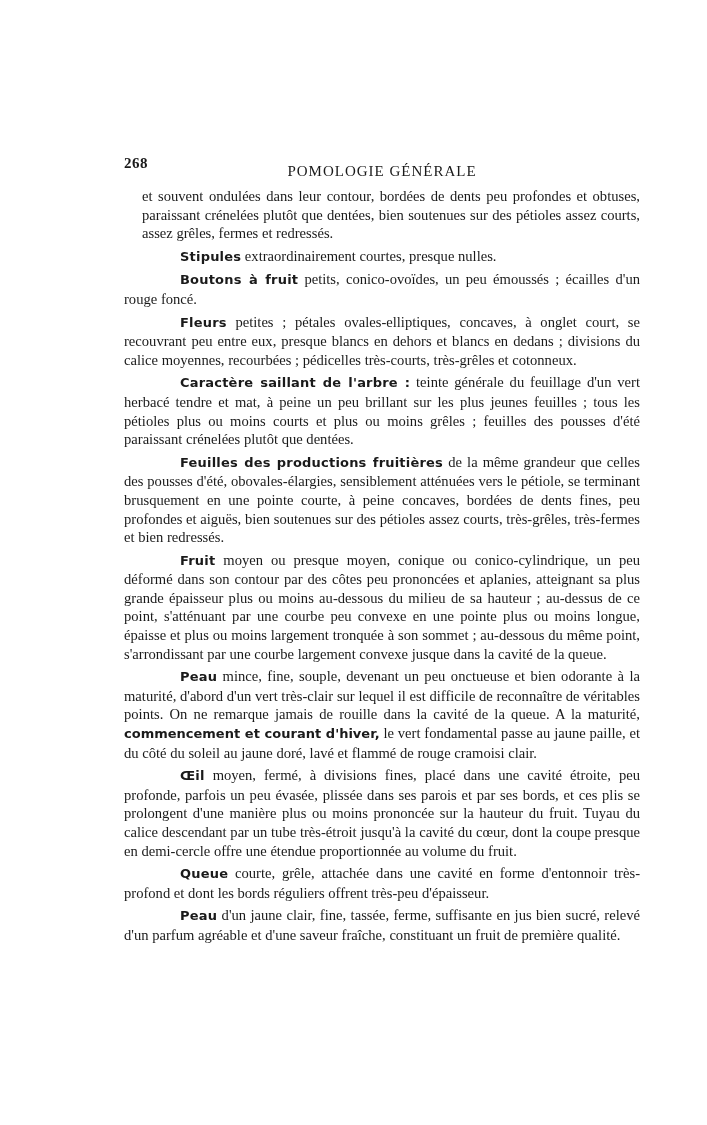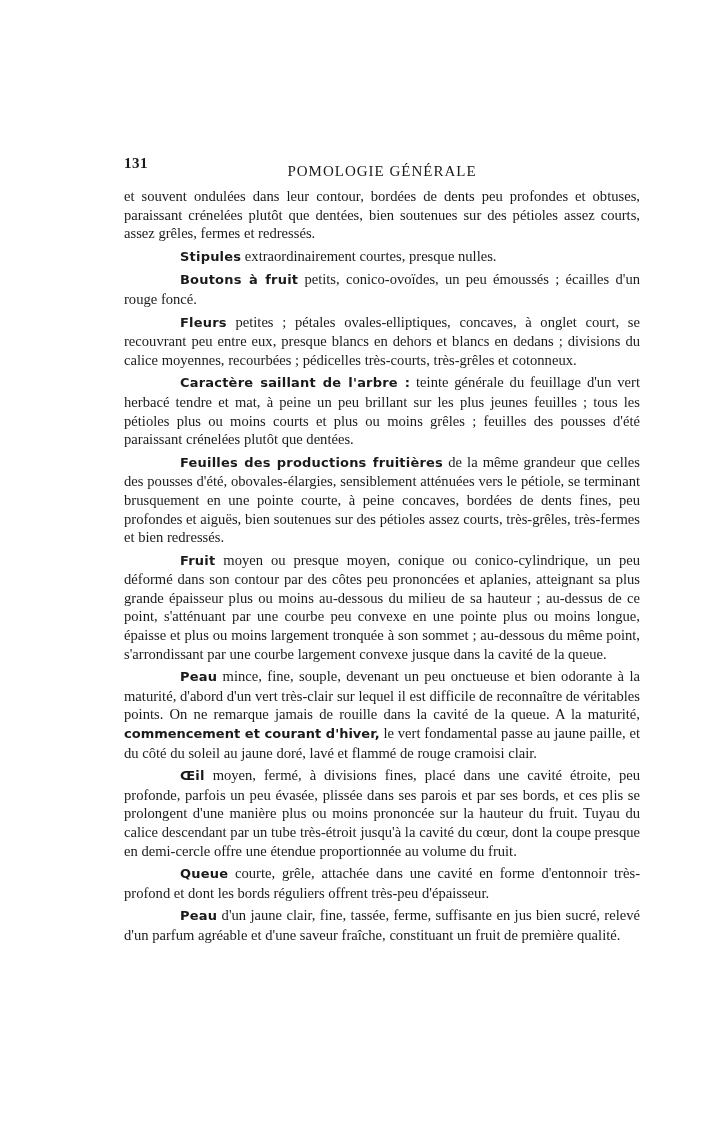--- a/index.html
+++ b/index.html
@@ -20,36 +20,36 @@
     .running-title {
       position: absolute; left: 0; right: 0; top: 8px; text-align: center;
       font-size: 15px; letter-spacing: 1px;
     }
     p {
       margin: 0 0 4px 0;
       font-family: "Liberation Serif", serif;
       font-size: 14.6px; line-height: 18.6px;
       text-align: justify; text-indent: 16px;
     }
-    p.continued { text-indent: 0; }
+    p.continued { text-indent: 0; margin-left: 18px; }
     .term {
       font-family: "DejaVu Sans", sans-serif; font-weight: bold;
       font-size: 13px; letter-spacing: 0.2px; margin-left: 40px;
     }
     .season {
       font-family: "DejaVu Sans", sans-serif; font-weight: bold;
       font-size: 13px;
     }
   </style>
 </head>
 <body>
 
 <div class="page">
   <div class="running-head">
-    <span class="page-number">131</span>
+    <span class="page-number">268</span>
     <span class="running-title">POMOLOGIE GÉNÉRALE</span>
   </div>
 
   <p class="continued"><span>et souvent ondulées dans leur contour, bordées de dents peu profondes et obtuses, paraissant crénelées plutôt que dentées, bien soutenues sur des pétioles assez courts, assez grêles, fermes et redressés.</span></p>
 
   <p><span class="term">Stipules</span><span> extraordinairement courtes, presque nulles.</span></p>
 
   <p><span class="term">Boutons à fruit</span><span> petits, conico-ovoïdes, un peu émoussés ; écailles d'un rouge foncé.</span></p>
 
   <p><span class="term">Fleurs</span><span> petites ; pétales ovales-elliptiques, concaves, à onglet court, se recouvrant peu entre eux, presque blancs en dehors et blancs en dedans ; divisions du calice moyennes, recourbées ; pédicelles très-courts, très-grêles et cotonneux.</span></p>

